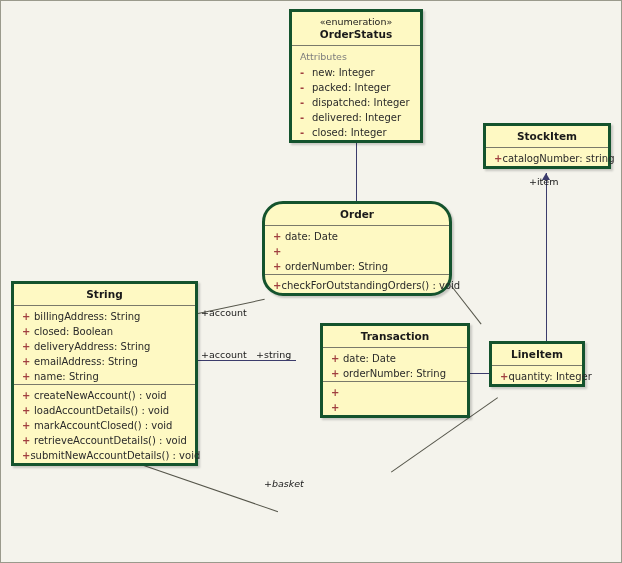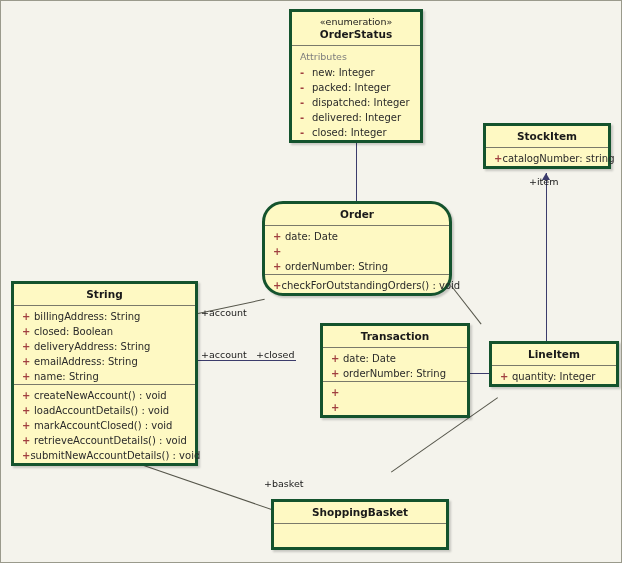--- a/index.html
+++ b/index.html
@@ -120,22 +120,22 @@
   <div class="edge h" style="left:445px; top:372px; width:45px;"></div>
 
   <div class="diag-line" style="left:140px; top:463px; width:145px; transform: rotate(19deg);"></div>
 
   <div class="diag-line" style="left:497px; top:397px; width:130px; transform: rotate(145deg);"></div>
 
   <div class="edge-label" style="left:360px; top:130px;">+status</div>
   <div class="edge-label" style="left:528px; top:175px;">+item</div>
   <div class="edge-label" style="left:200px; top:306px;">+account</div>
   <div class="edge-label" style="left:200px; top:348px;">+account</div>
-  <div class="edge-label" style="left:255px; top:348px;">+closed</div>
-  <div class="edge-label" style="left:263px; top:477px;">+basket</div>
+  <div class="edge-label" style="left:255px; top:348px;">+string</div>
+  <div class="edge-label" style="left:263px; top:477px;font-style:italic;">+basket</div>
 
   <div class="uml-class" style="left:288px; top:8px; width:134px;">
     <div class="uml-title">
       <span class="uml-stereo">«enumeration»</span>
       <span>OrderStatus</span>
     </div>
     <div class="uml-sep"></div>
     <div class="uml-compartment">
       <div class="attr-label">Attributes</div>
       <div class="uml-row">
@@ -272,34 +272,27 @@
     <div class="uml-compartment">
       <div class="uml-row">
         <span class="uml-vis pub">+</span>
       </div>
       <div class="uml-row">
         <span class="uml-vis pub">+</span>
       </div>
     </div>
   </div>
 
-  <div class="uml-class" style="left:488px; top:340px; width:130px;">
+  <div class="uml-class" style="left:488px; top:340px; width:96px;">
     <div class="uml-title">
       <span>LineItem</span>
     </div>
     <div class="uml-sep"></div>
     <div class="uml-compartment">
       <div class="uml-row">
         <span class="uml-vis pub">+</span>
         <span class="uml-member">quantity:  Integer</span>
       </div>
     </div>
   </div>
 
-  <div class="uml-class" style="left:270px; top:498px; width:178px;">
-    <div class="uml-title">
-      <span>ShoppingBasket</span>
-    </div>
-    <div class="uml-sep"></div>
-    <div class="uml-compartment empty"></div>
-  </div>
 
 </div>
 
 </body></html>

